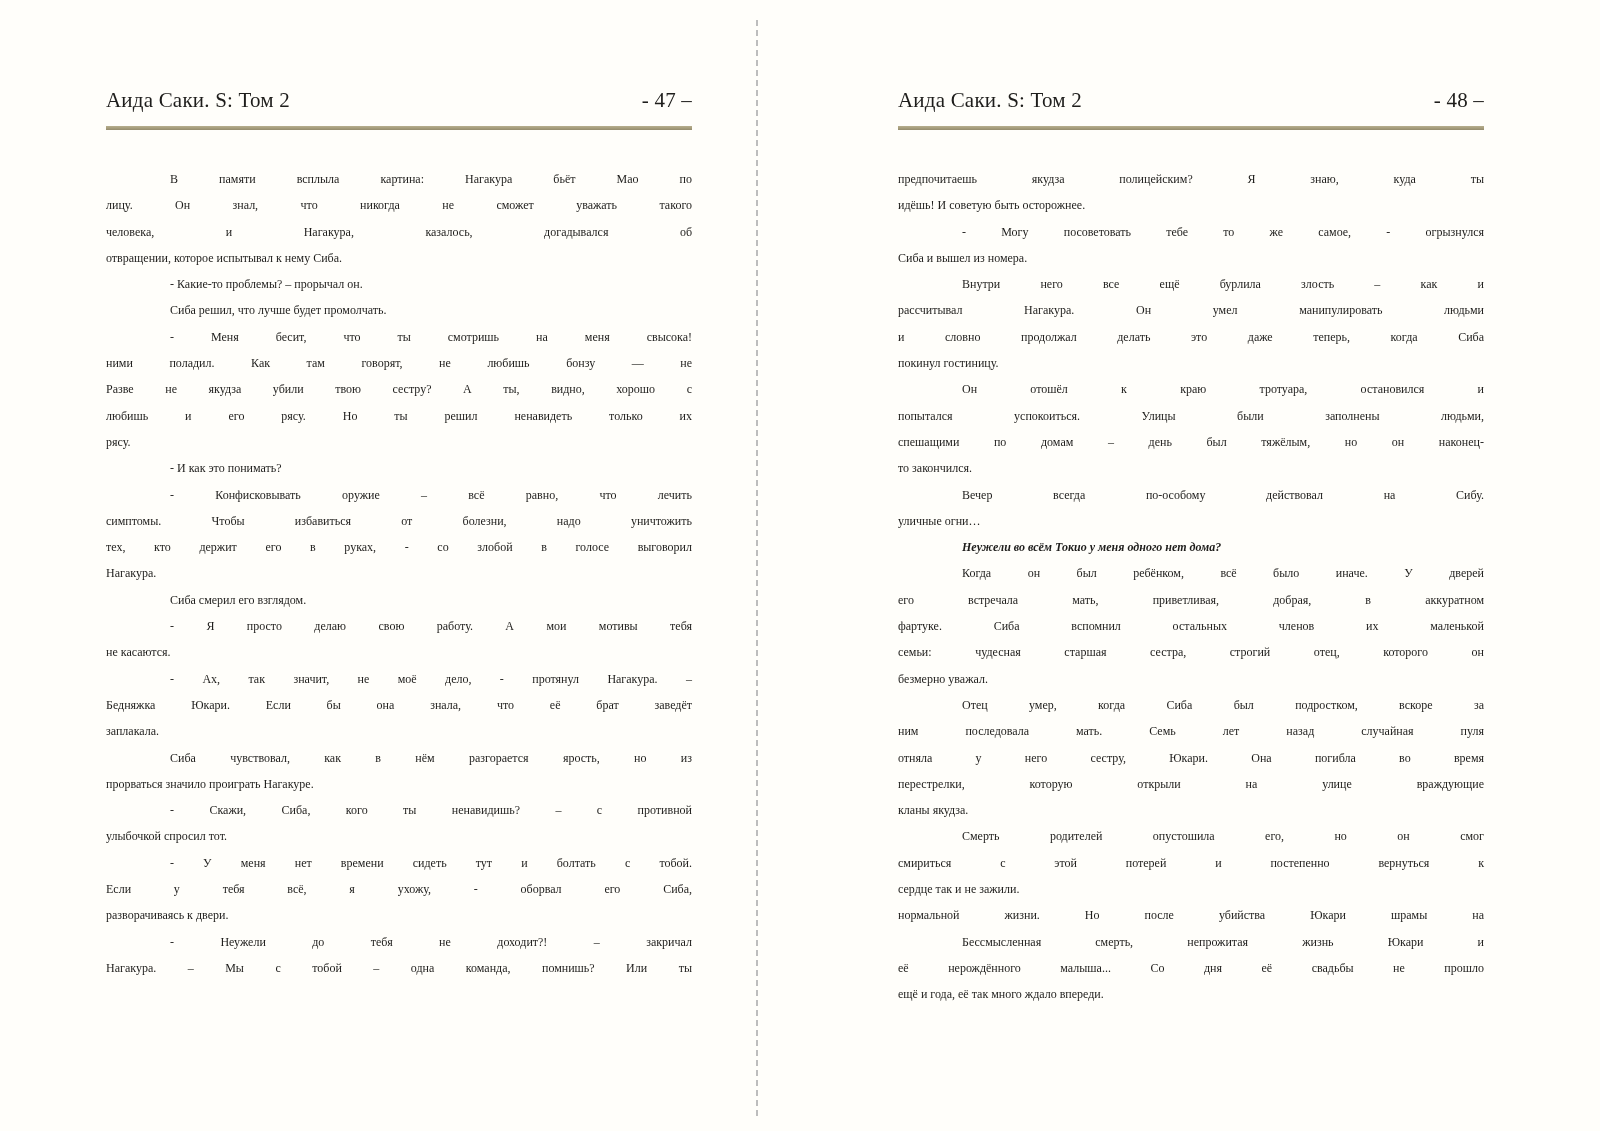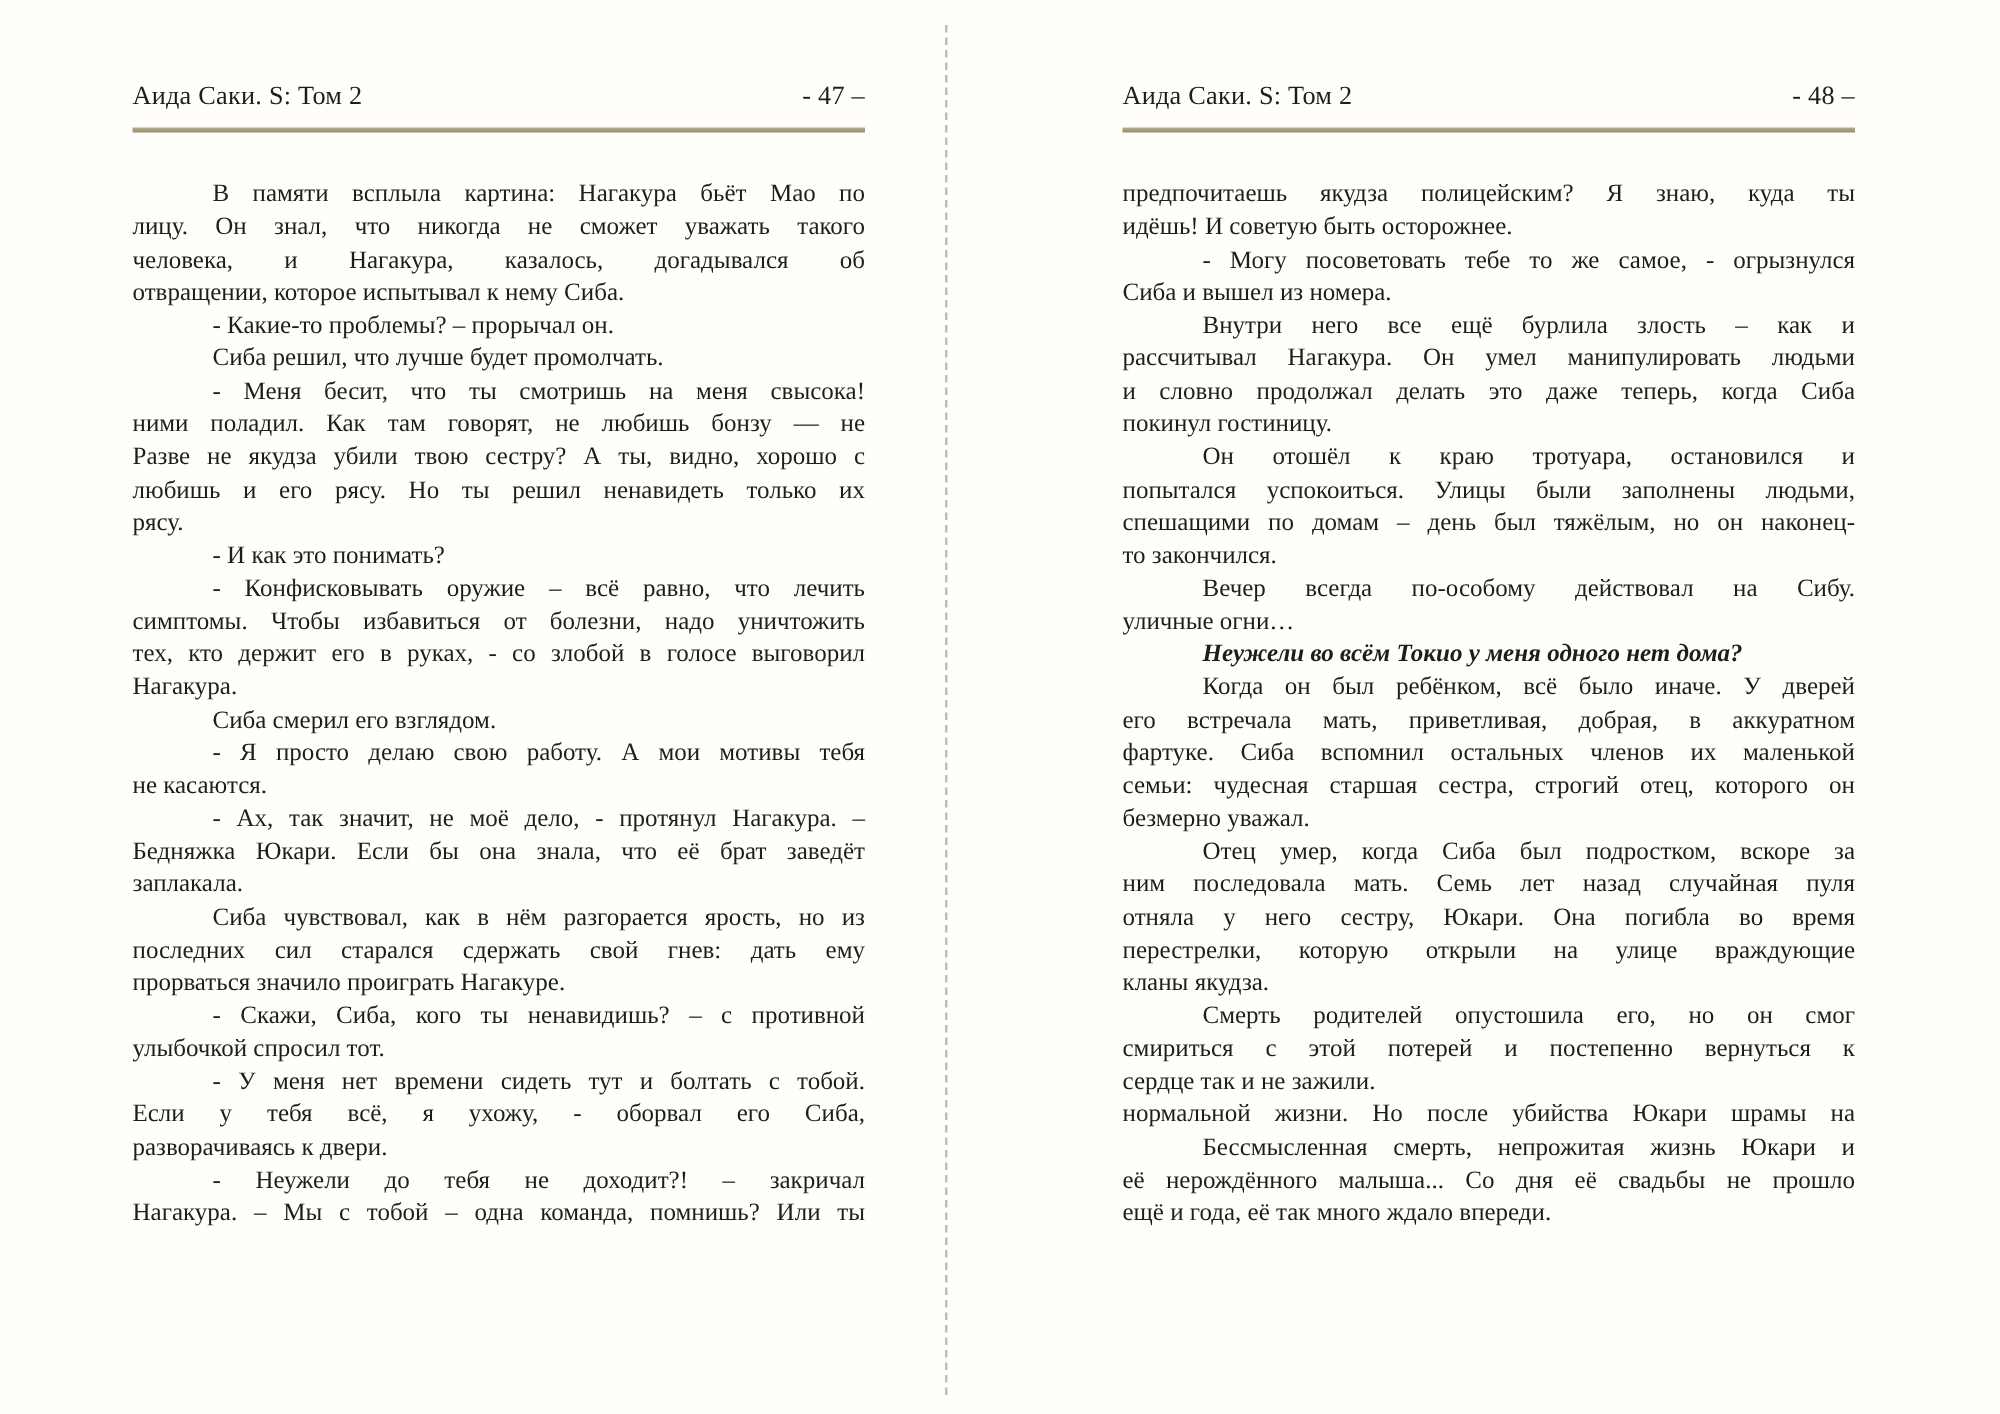--- a/index.html
+++ b/index.html
@@ -23,33 +23,33 @@
     top: 0;
     width: 586px;
   }
   #page-left  { left: 106px; }
   #page-right { left: 898px; }
 
   .page-header {
     display: flex;
     justify-content: space-between;
     align-items: baseline;
-    padding-top: 64px;
+    padding-top: 88px;
     font-size: 21px;
     line-height: 24px;
     letter-spacing: 0.2px;
   }
   .header-rule {
     height: 4px;
     margin-top: 14px;
     background: linear-gradient(to bottom, var(--rule-light) 0%, var(--rule) 60%, #948b6d 100%);
   }
   .page-body {
     margin-top: 36px;
-    font-size: 20px;
+    font-size: 12px;
     line-height: 26.3px;
   }
   .line {
     text-align: justify;
     text-align-last: justify;
     hyphens: none;
   }
   .line.last  { text-align-last: left; }
   .line.first { text-indent: 64px; }
   .line.italic { font-style: italic; font-weight: bold; }
@@ -91,21 +91,20 @@
         <div class="line">симптомы. Чтобы избавиться от болезни, надо уничтожить</div>
         <div class="line">тех, кто держит его в руках, - со злобой в голосе выговорил</div>
         <div class="line last">Нагакура.</div>
         <div class="line last first">Сиба смерил его взглядом.</div>
         <div class="line first">- Я просто делаю свою работу. А мои мотивы тебя</div>
         <div class="line last">не касаются.</div>
         <div class="line first">- Ах, так значит, не моё дело, - протянул Нагакура. –</div>
         <div class="line">Бедняжка Юкари. Если бы она знала, что её брат заведёт</div>
         <div class="line last">заплакала.</div>
         <div class="line first">Сиба чувствовал, как в нём разгорается ярость, но из</div>
-        <div class="line">последних сил старался сдержать свой гнев: дать ему</div>
         <div class="line last">прорваться значило проиграть Нагакуре.</div>
         <div class="line first">- Скажи, Сиба, кого ты ненавидишь? – с противной</div>
         <div class="line last">улыбочкой спросил тот.</div>
         <div class="line first">- У меня нет времени сидеть тут и болтать с тобой.</div>
         <div class="line">Если у тебя всё, я ухожу, - оборвал его Сиба,</div>
         <div class="line last">разворачиваясь к двери.</div>
         <div class="line first">- Неужели до тебя не доходит?! – закричал</div>
         <div class="line">Нагакура. – Мы с тобой – одна команда, помнишь? Или ты</div>
       </div>
   </div>

